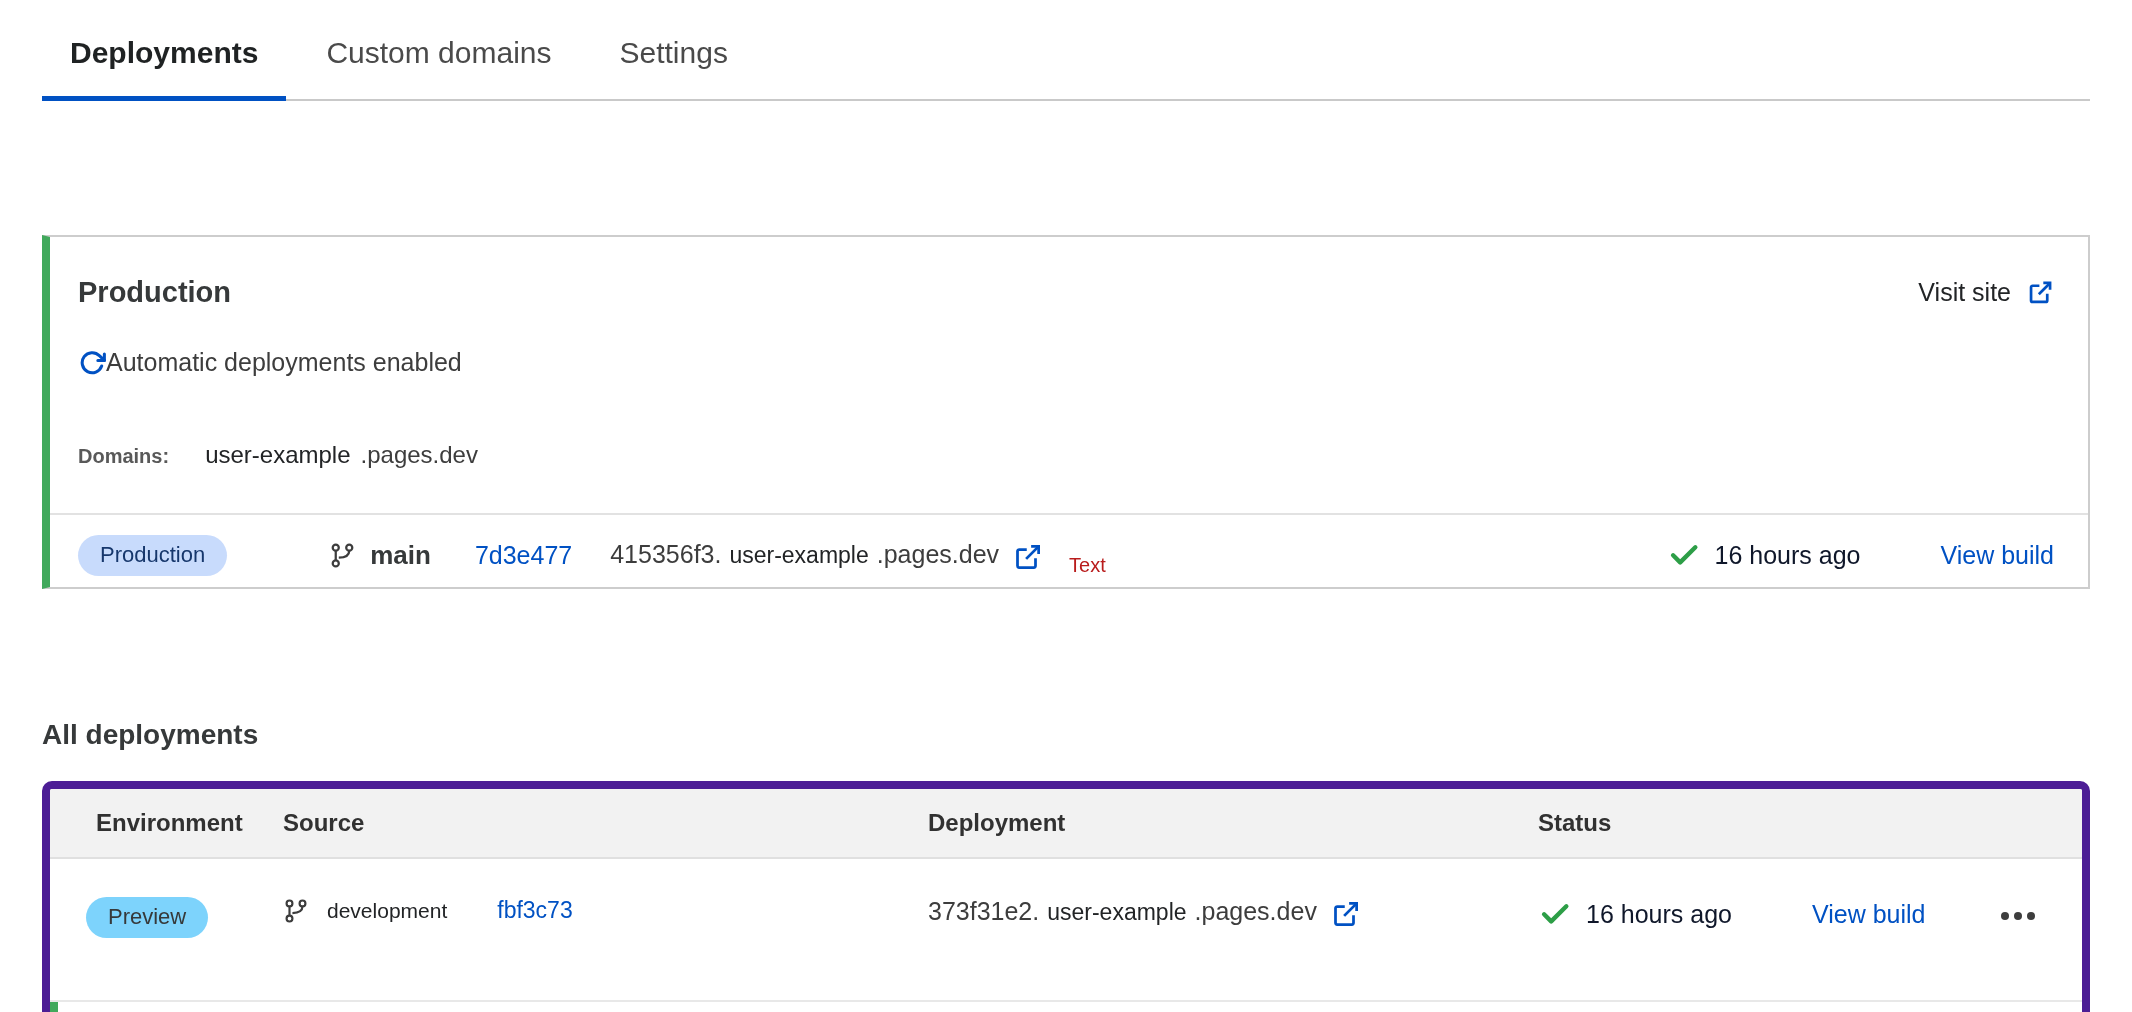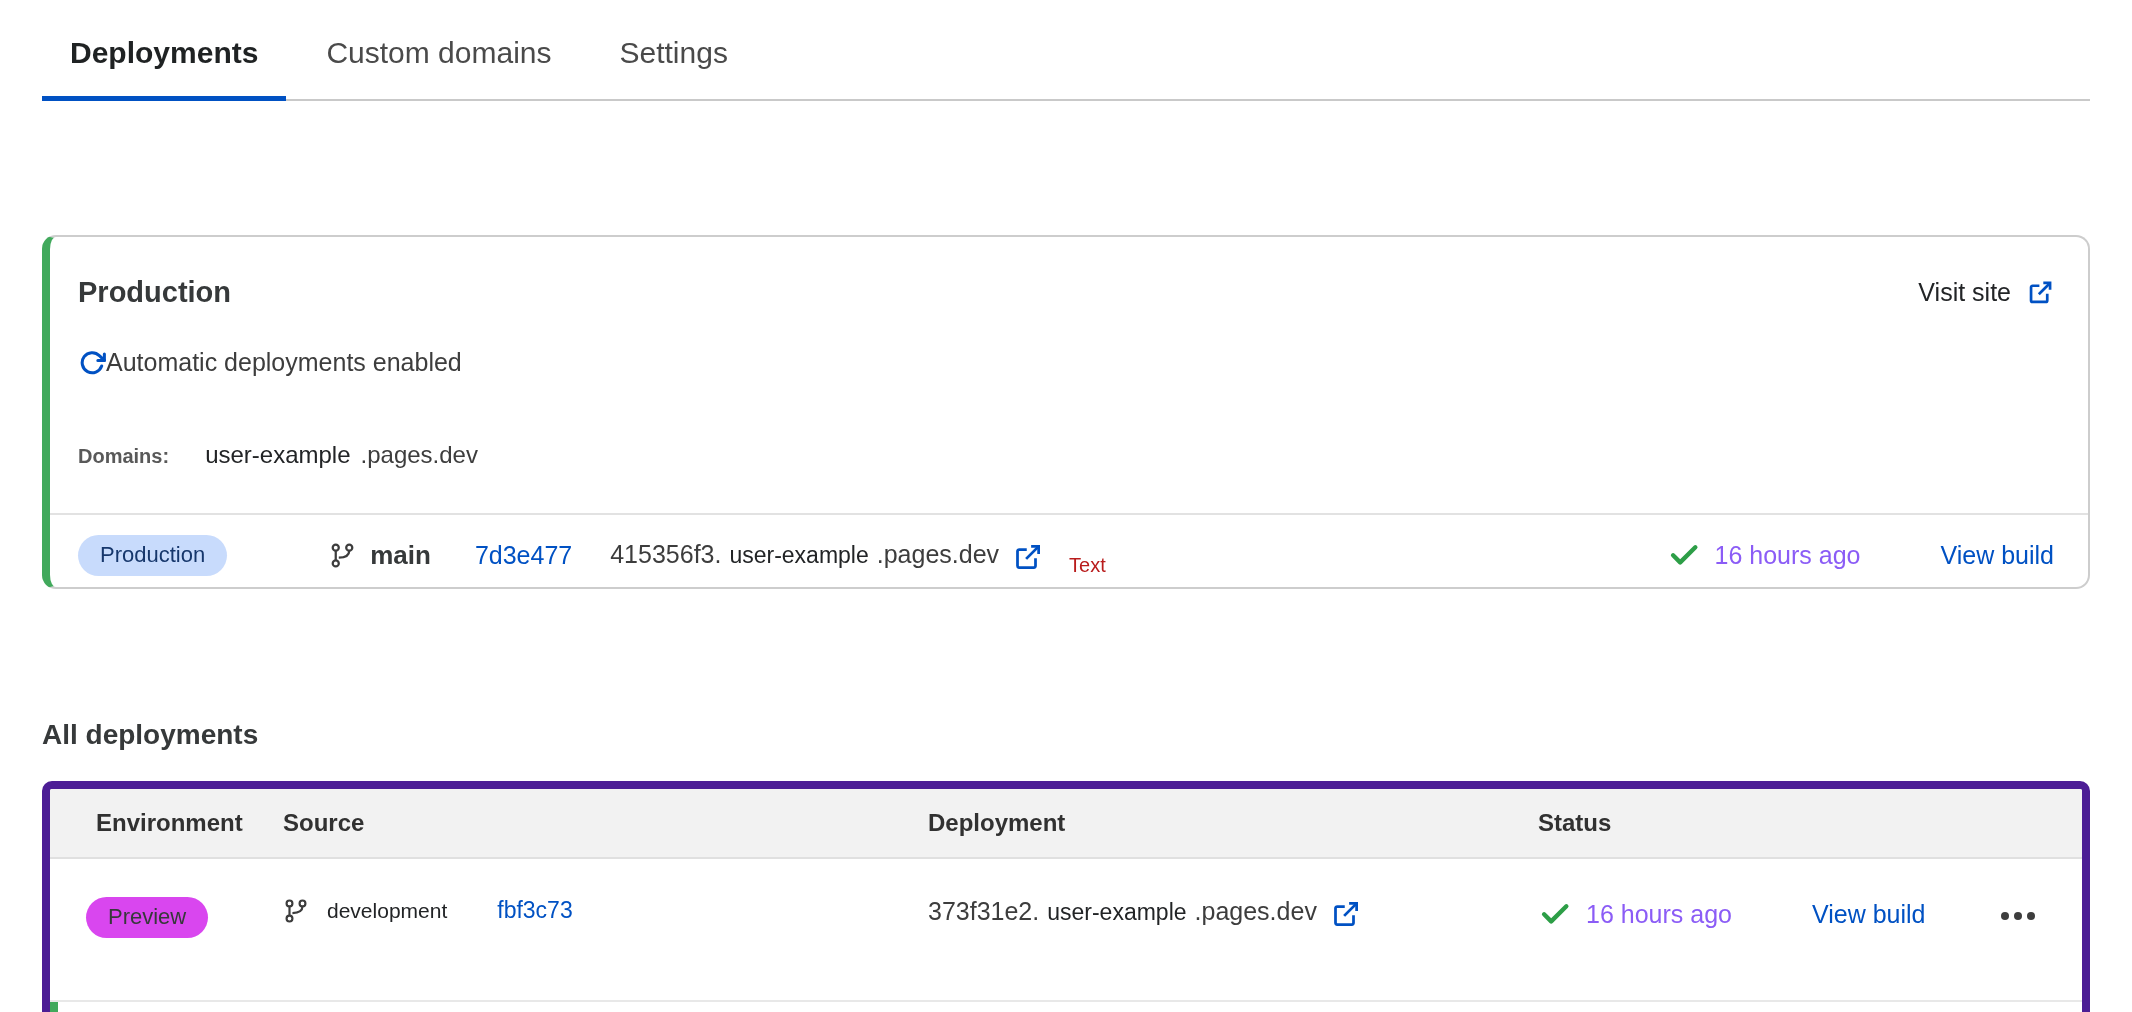--- a/index.html
+++ b/index.html
@@ -16,21 +16,21 @@
   }
   .tab + .tab { margin-left:12px; }
   .tab.active {
     color:#1f2223; font-weight:700; padding-bottom:26px;
     border-bottom:5px solid #0051c3;
   }
   
   .card {
     margin:134px 42px 0 42px;
     border:2px solid #cdcdcd; border-left:8px solid #41a95c;
-    border-radius:14px; background:#fff;
+    border-radius:0; background:#fff;
     padding:34px 34px 0 28px; height:354px;
   }
   .card-head { display:flex; justify-content:space-between; align-items:flex-start; }
   .card-title { font-size:29px; font-weight:600; color:#36393a; line-height:42px; }
   .visit-link {
     display:flex; align-items:center; gap:16px; font-size:25px; font-weight:500;
     color:#222426; cursor:pointer; line-height:42px;margin-left:24px;
   }
   .auto-row { display:flex; align-items:center; margin-top:35px; font-size:25px; color:#3d3d3d; }
   .domains-row { display:flex; align-items:baseline; margin-top:64px; }
@@ -42,32 +42,32 @@
     margin:44px -34px 0 -28px; padding:0 34px 0 28px;
     border-top:2px solid #e2e2e2; height:82px;
     display:flex; align-items:center; justify-content:space-between;
   }
   .deploy-left { display:flex; align-items:center; }
   .badge {
     display:inline-block; border-radius:999px; padding:7px 22px 8px;
     font-size:22px; line-height:26px; white-space:nowrap;
   }
   .badge.production { background:#c8dbfc; color:#16376c; }
-  .badge.preview { background:#d946ef; color:#36393a; }
+  .badge.preview { background:#7dd3fc; color:#36393a; }
   .branch-icon { margin-left:102px; flex:0 0 auto; }
   .branch-name { margin-left:14px; font-size:26px; font-weight:700; color:#36393a; }
   .commit-link { margin-left:44px; font-size:25px; color:#0051c3; cursor:pointer; text-decoration:none; }
   .url-group { display:flex; align-items:baseline; margin-left:38px; cursor:pointer; }
   .url-prefix { font-size:25px; color:#3d3d3d; }
   .url-name { font-size:23px; color:#222426; margin-left:8px; }
   .url-suffix { font-size:25px; color:#3d3d3d; margin-left:8px; }
   .ext-icon { margin-left:14px; align-self:center; position:relative; top:2px; }
   .deploy-note { margin-left:26px; font-size:20px; color:#b91c1c; position:relative; top:10px; }
   .status-group { display:flex; align-items:center; }
-  .time-text { margin-left:14px; font-size:25px; color:#8b5cf6; white-space:nowrap; }
+  .time-text { margin-left:14px; font-size:25px; color:#0f172a; white-space:nowrap; }
   .view-build { margin-left:80px; font-size:25px; color:#0051c3; cursor:pointer; white-space:nowrap; }
   
   .all-title { margin:130px 42px 0 42px; font-size:28px; font-weight:600; color:#36393a; }
   .table {
     margin:30px 42px 0 42px; border:8px solid #4c1d95; border-radius:10px;
     overflow:hidden; background:#fff;
   }
   .t-head, .t-row {
     display:grid; grid-template-columns:197px 645px 610px 1fr;
     padding-left:36px;

